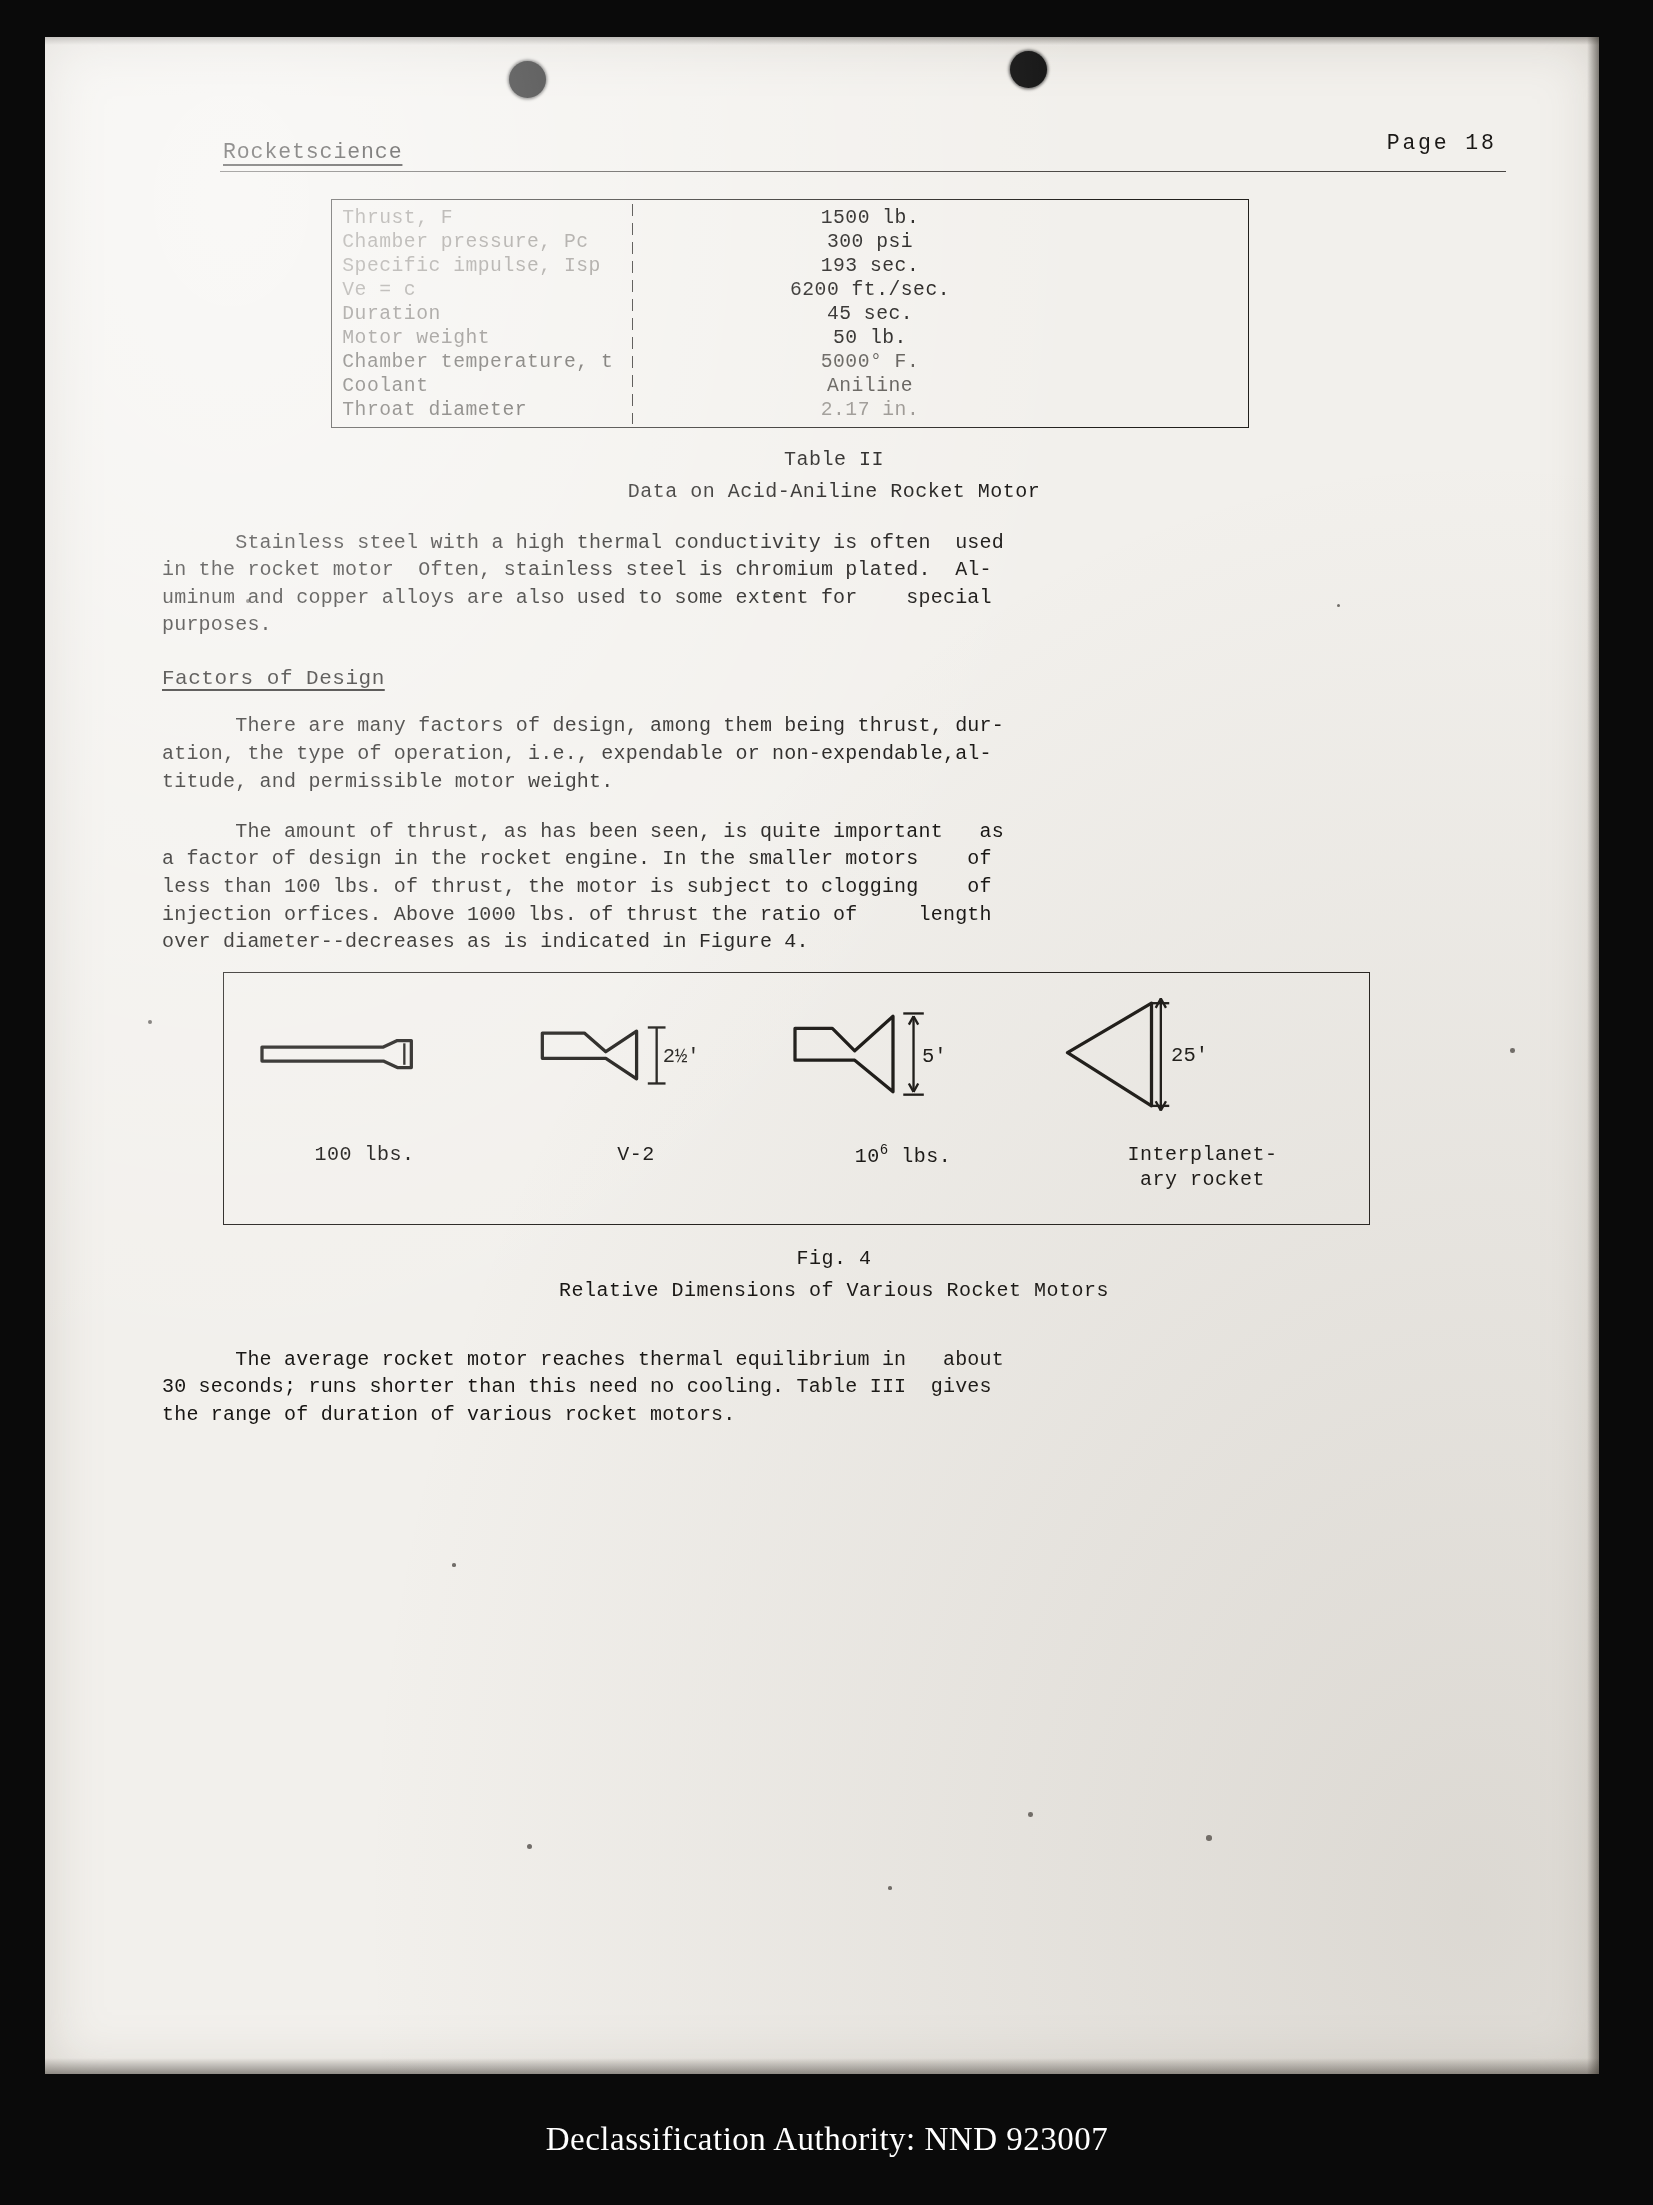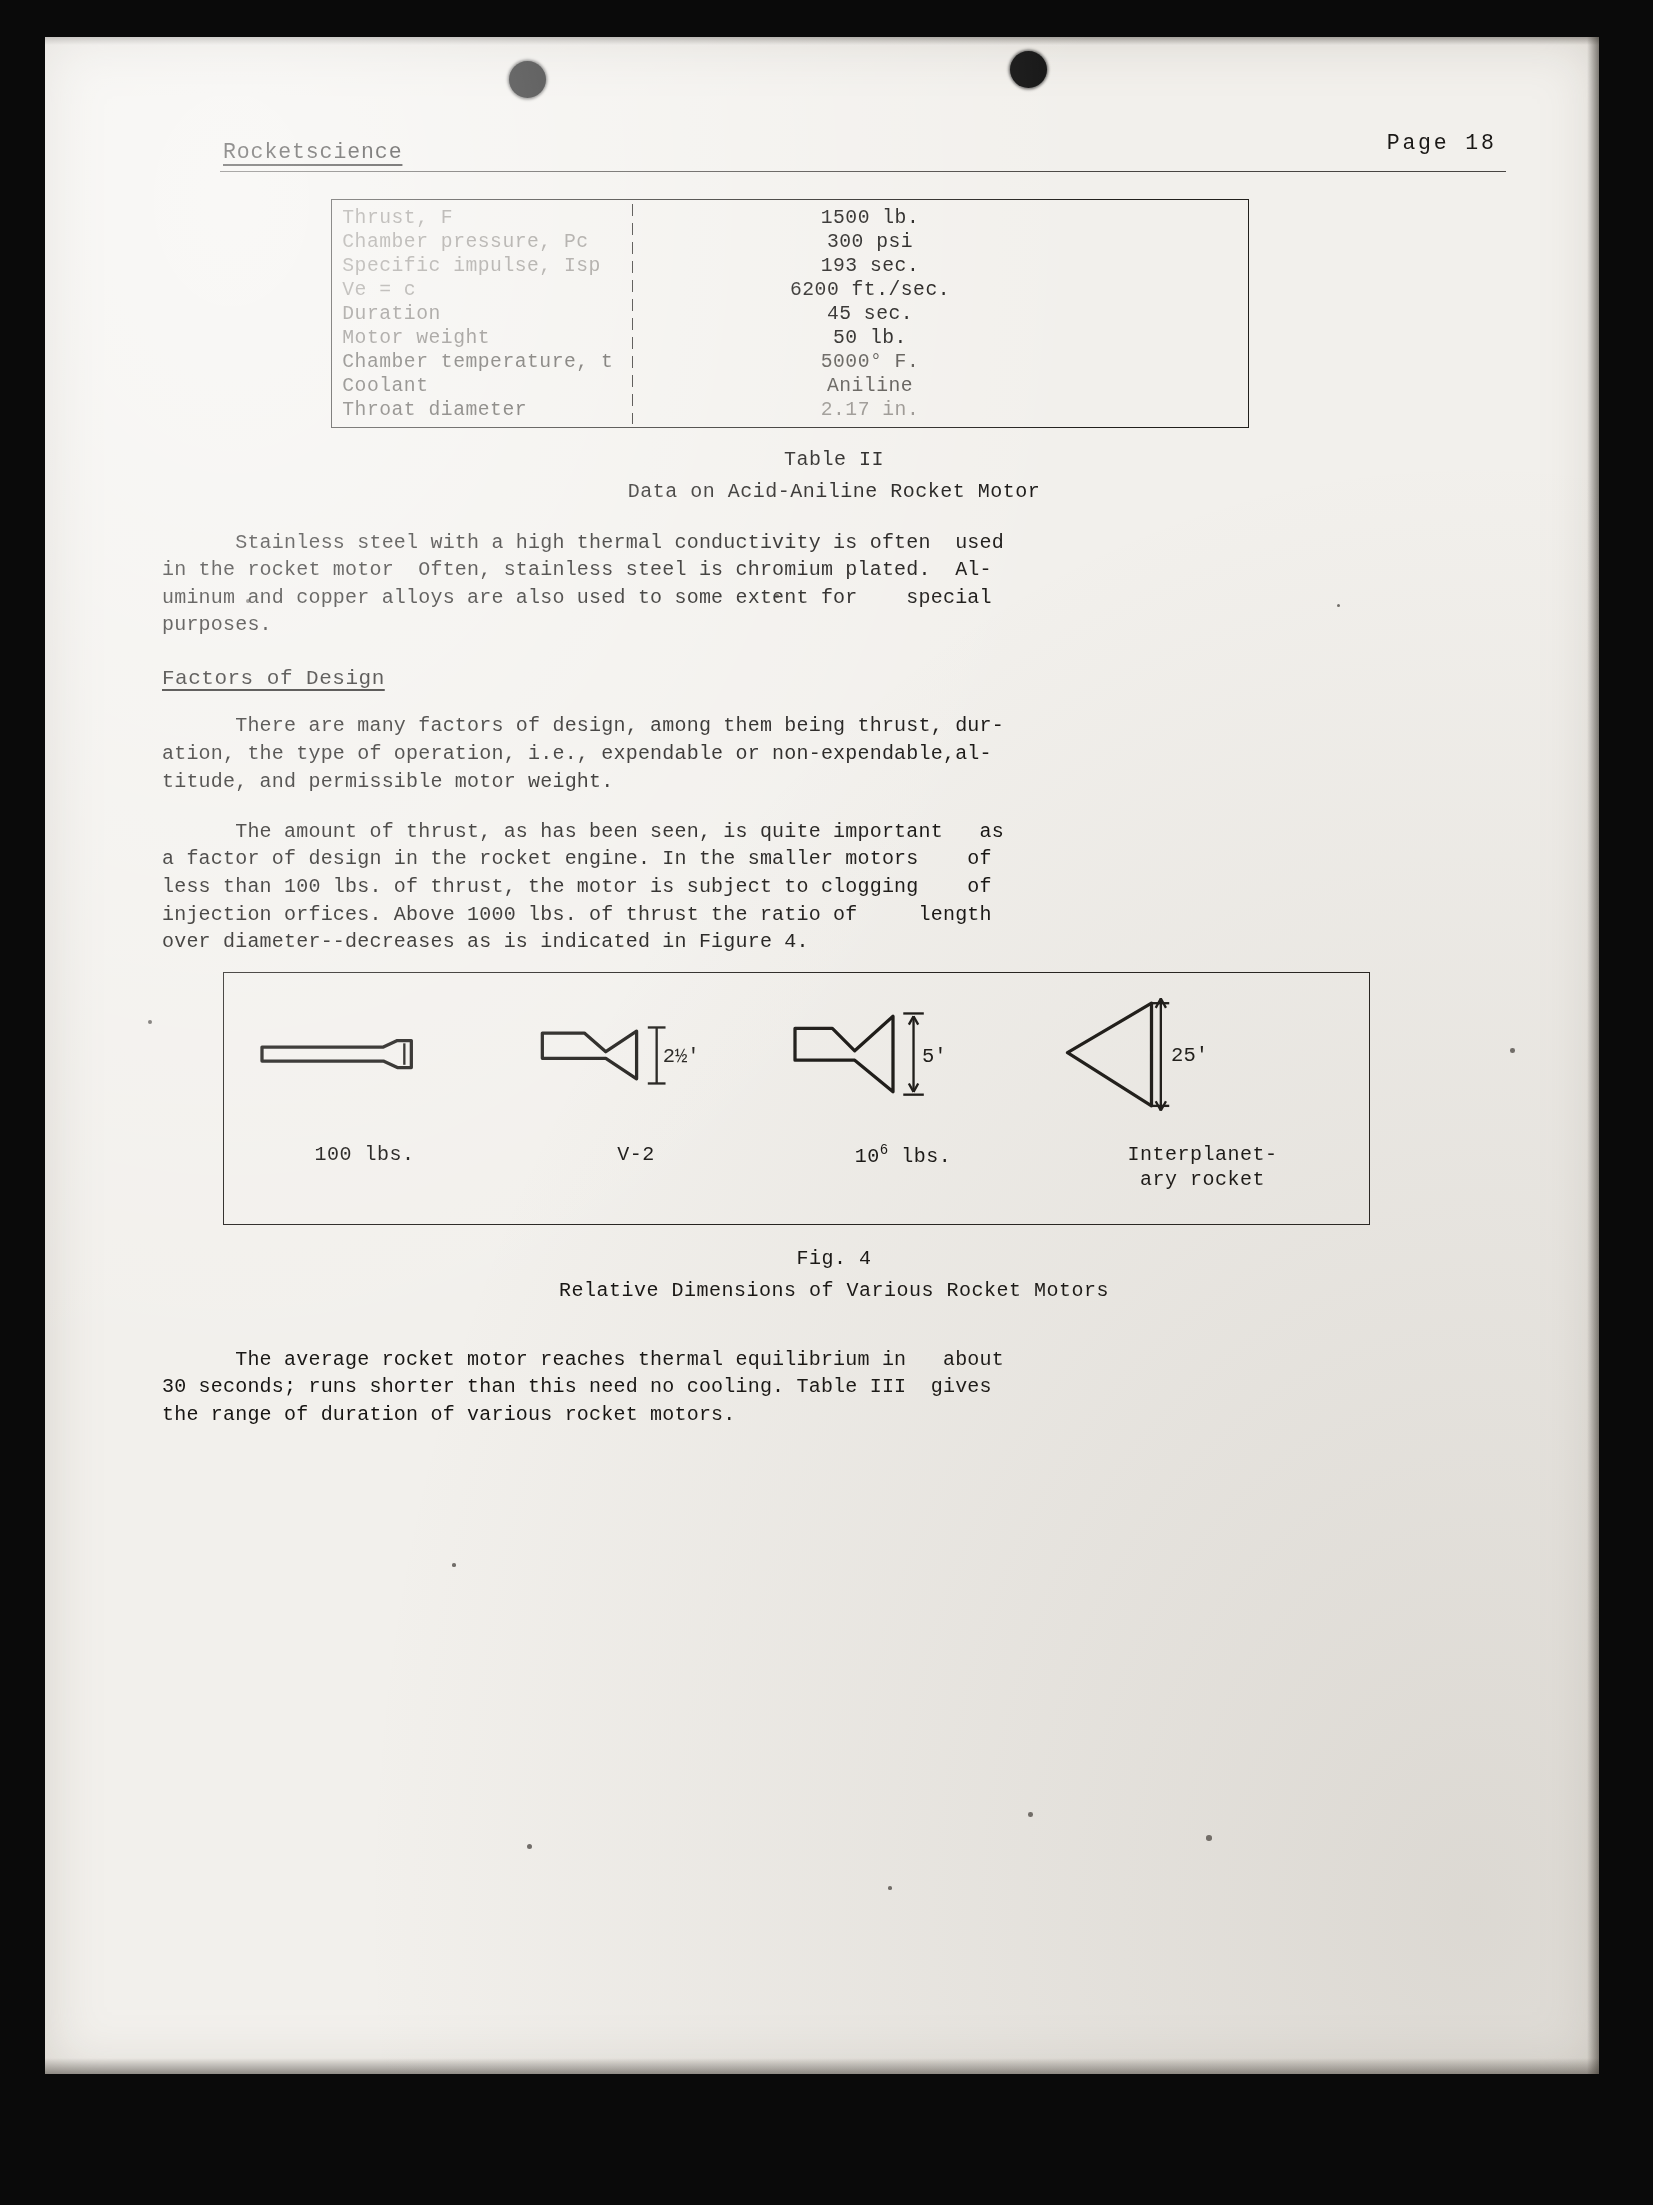--- a/index.html
+++ b/index.html
@@ -429,14 +429,15 @@
       </div>
 
       
       <div class="para" style="margin-top:40px;">      The average rocket motor reaches thermal equilibrium in   about
 30 seconds; runs shorter than this need no cooling. Table III  gives
 the range of duration of various rocket motors.</div>
 
     </div>
   </div>
 
+  <div class="declass">Declassification Authority: NND 923007</div>
 </div>
 
 
 </body></html>

